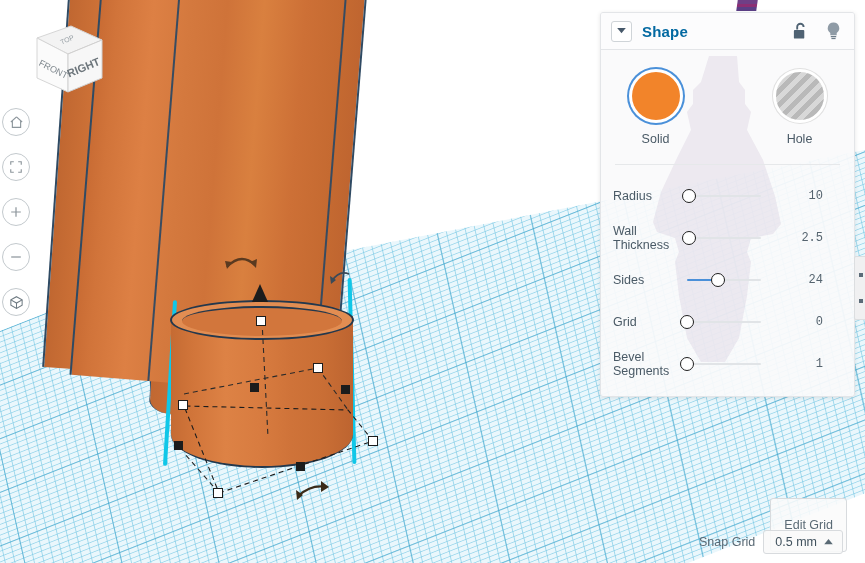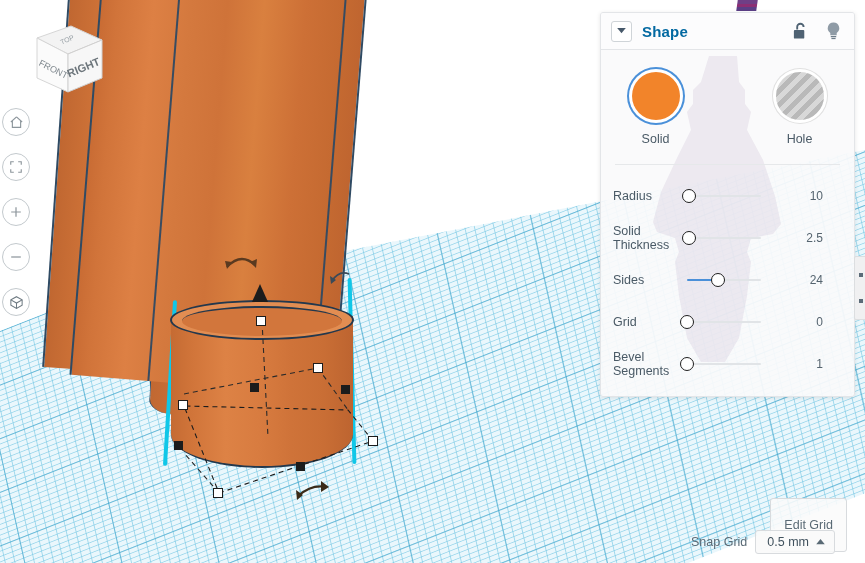--- a/index.html
+++ b/index.html
@@ -274,21 +274,21 @@
   }
   .knob {
     position:absolute; top:50%;
     width:14px; height:14px; margin-top:-7px; margin-left:-7px;
     border-radius:50%;
     background:#ffffff;
     border:1.6px solid #1f1f1f;
   }
   .pval {
     width:34px; text-align:right;
-    font-size:12px; color:#55646f;
+    font-size:12px; color:#55646f;font-family:Liberation Mono, monospace;
   }
 
   
   .edge-panel {
     position:absolute;
     left:854px; top:256px;
     width:18px; height:64px;
     background:#f0f0f1;
     border:1px solid #dcdee0;
     border-radius:2px 0 0 2px;
@@ -310,21 +310,21 @@
   .edit-grid-btn {
     position:absolute; right:18px; top:498px;
     padding:19px 13px;
     background:rgba(250,250,250,0.88);
     border:1px solid #d8dbde;
     border-radius:3px;
     font-size:12.5px; color:#5a6a75;
     cursor:pointer;
   }
   .snap-wrap {
-    position:absolute; right:30px; top:530px;
+    position:absolute; right:22px; top:530px;
     display:flex; align-items:center; gap:8px;
   }
   .snap-label { font-size:12.5px; color:#5a6a75; }
   .snap-select {
     display:flex; align-items:center; gap:7px;
     padding:4px 9px 4px 11px;
     background:rgba(250,250,250,0.9);
     border:1px solid #d8dbde;
     border-radius:3px;
     font-size:12.5px; color:#41525e;
@@ -516,21 +516,21 @@
           <div class="plabel">Radius</div>
           <div class="slider">
             <div class="track"></div>
             <div class="track-fill" style="width:2%;"></div>
             <div class="knob" style="left:2%;"></div>
           </div>
           <div class="pval">10</div>
         </div>
 
         <div class="prow">
-          <div class="plabel">Solid Thickness</div>
+          <div class="plabel">Wall Thickness</div>
           <div class="slider">
             <div class="track"></div>
             <div class="track-fill" style="width:2%;"></div>
             <div class="knob" style="left:2%;"></div>
           </div>
           <div class="pval">2.5</div>
         </div>
 
         <div class="prow">
           <div class="plabel">Sides</div>

